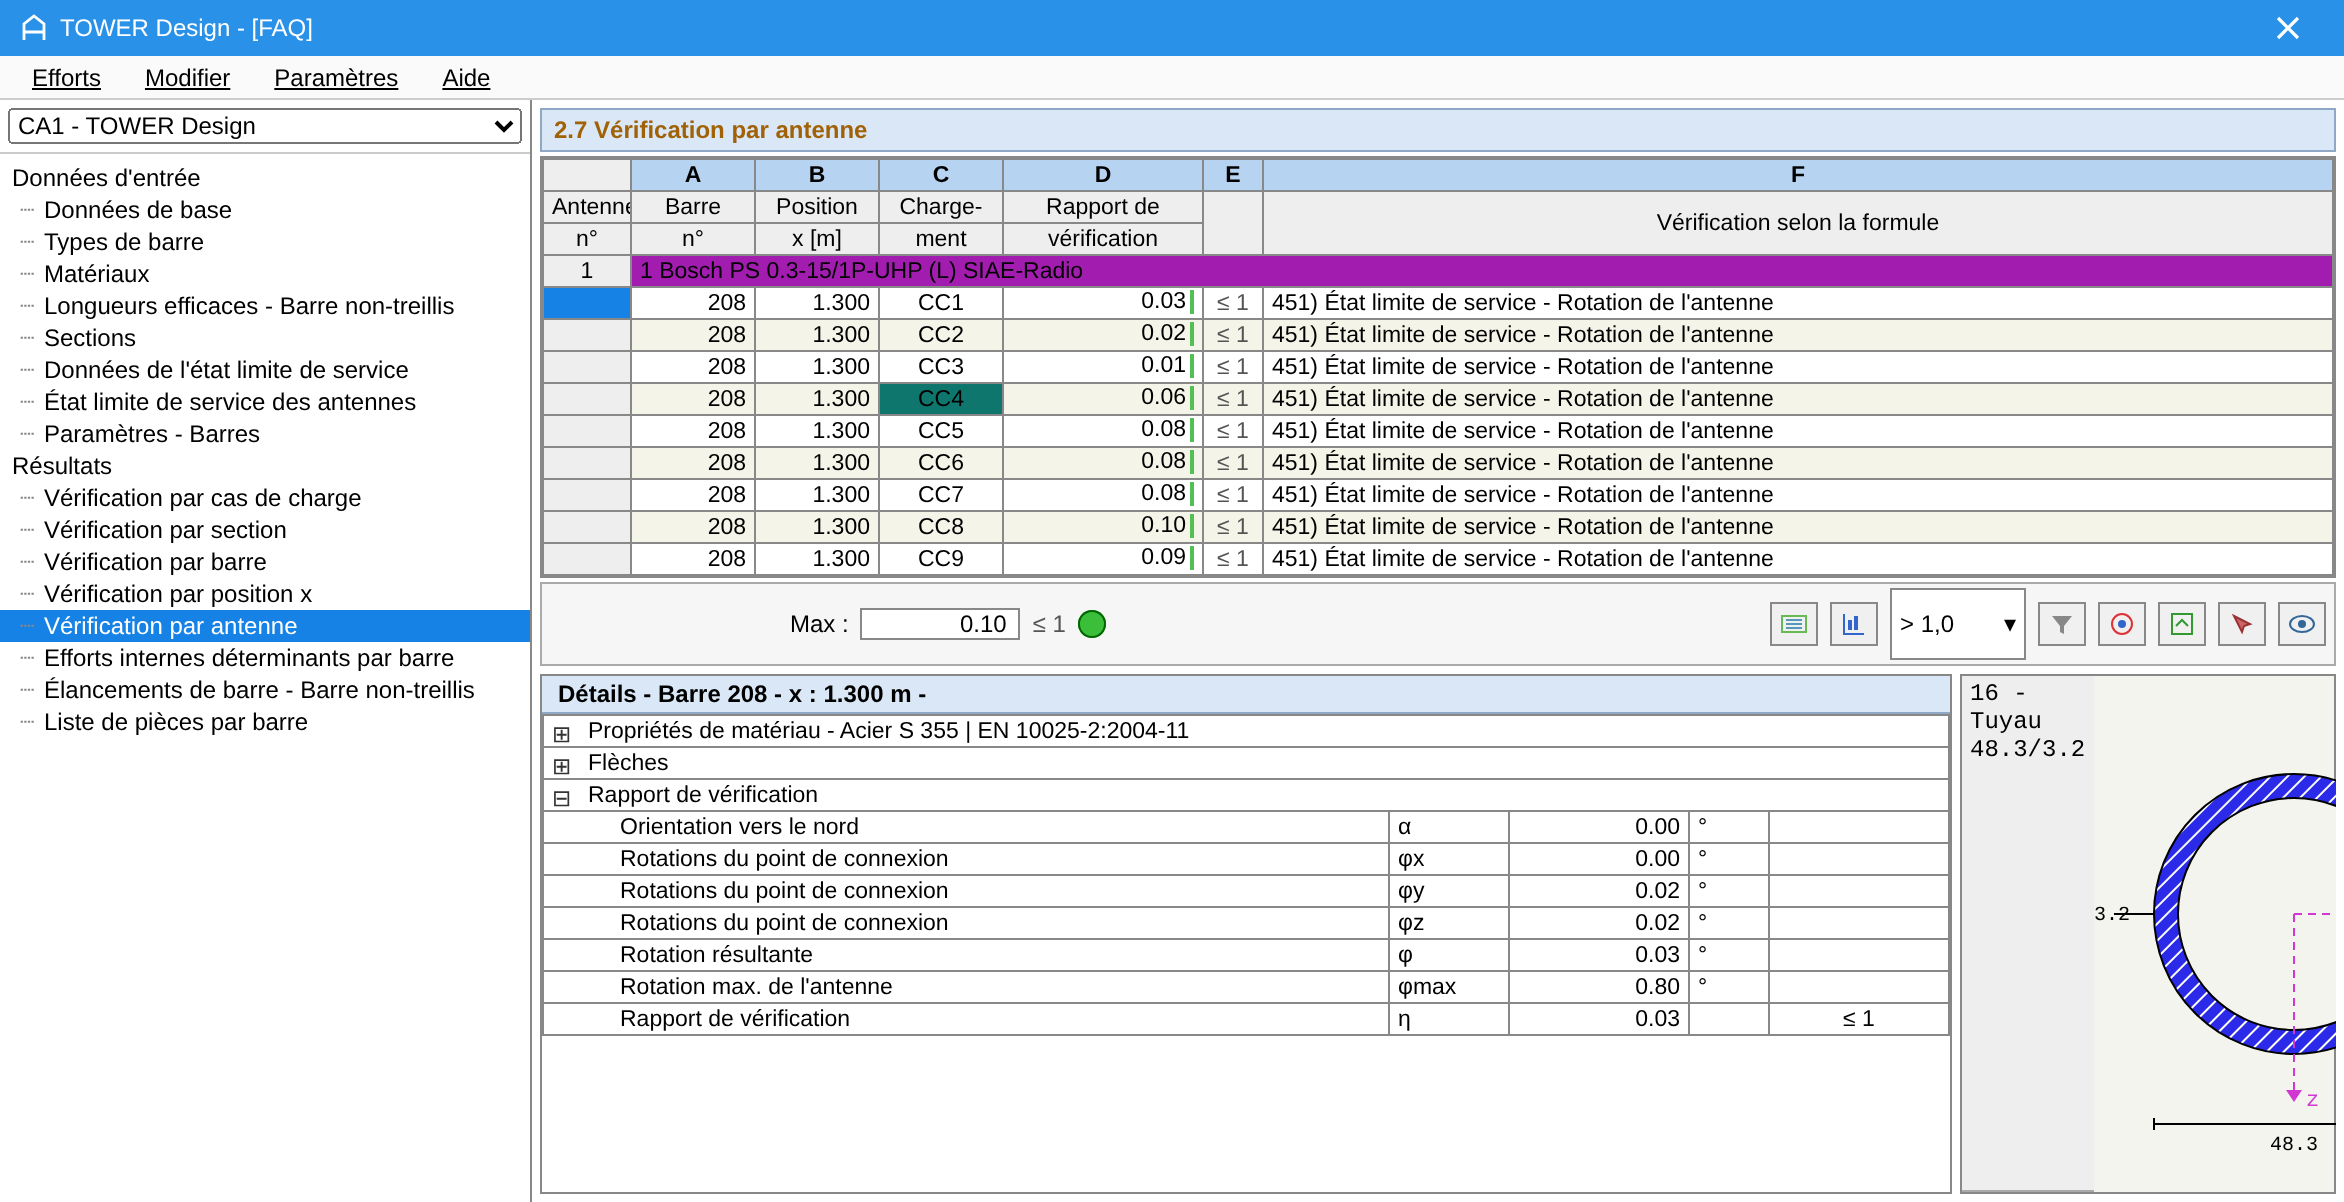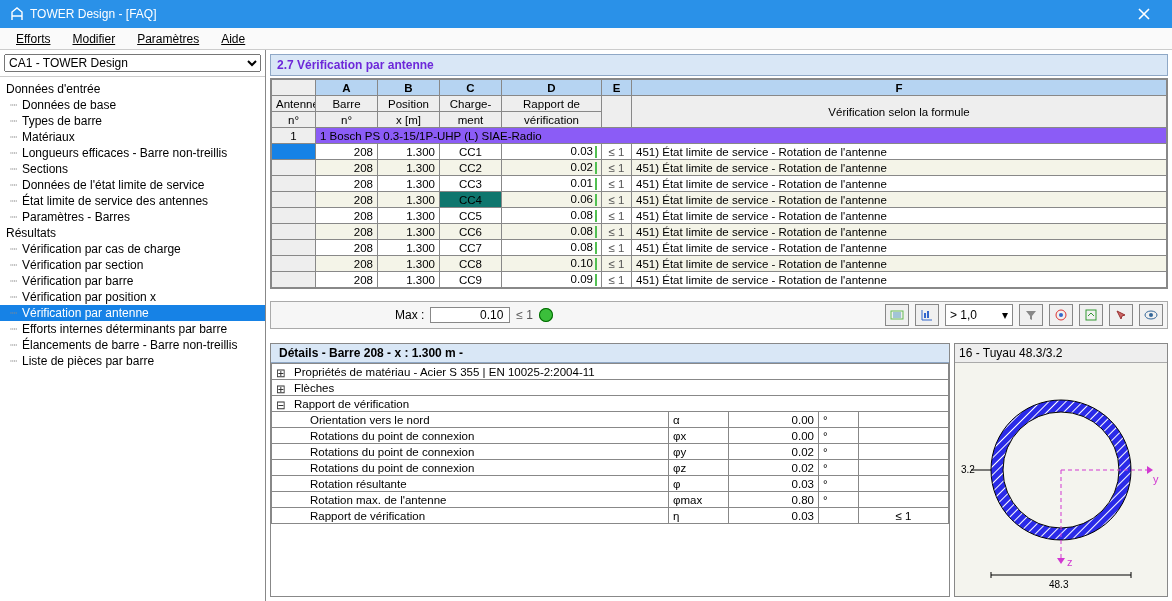--- a/index.html
+++ b/index.html
@@ -13,46 +13,46 @@
 .menubar span u { text-decoration: underline; }
 .layout { display: flex; height: calc(601px - 28px - 22px); }
 .sidebar { width: 266px; border-right: 1px solid #888; display: flex; flex-direction: column; }
 .sidebar select { margin: 4px; width: calc(100% - 8px); font: inherit; }
 .tree { padding: 4px 0; overflow: auto; border-top: 1px solid #ccc; flex:1; background:#fff;}
 .tree .h { padding: 1px 6px; color: #000; }
 .tree .item { padding: 1px 6px 1px 22px; position: relative; cursor: pointer; white-space: nowrap; }
 .tree .item::before { content: "┈"; position: absolute; left: 10px; color: #888; }
 .tree .item.sel { background: #1682e6; color: #fff; }
 .main { flex: 1; display: flex; flex-direction: column; overflow: hidden; }
-.panel-title { background: #d9e7f6; border: 1px solid #8fa8c6; padding: 3px 6px; font-weight: 600; margin: 4px 4px 2px 4px; color:#6d28d9;}
+.panel-title { background: #d9e7f6; border: 1px solid #8fa8c6; padding: 3px 6px; font-weight: 600; margin: 4px 4px 2px 4px; color:#a16207;}
 .grid-area { margin: 0 4px; border: 1px solid #888; overflow: hidden; font-size: 11.5px; }
 table.grid { border-collapse: collapse; width: 100%; table-layout: fixed;}
 table.grid th, table.grid td { border: 1px solid #888; padding: 0 4px; height: 16px; overflow: hidden; white-space: nowrap; text-overflow: clip; }
 table.grid th { background: #eee; font-weight: normal; text-align: center; }
 table.grid th.colhdr { background: #b6d4f2; font-weight: 600;}
 table.grid td.rh { background: #eee; text-align: center; }
 table.grid td.num { text-align: right; }
 table.grid td.ctr { text-align: center; }
 table.grid td.sel { background: #1682e6; }
-.summary { display: flex; align-items: center; margin: 12px 4px; border: 1px solid #aaa; padding: 2px 4px; gap: 6px; background:#f6f6f6;}
+.summary { display: flex; align-items: center; margin: 2px 4px; border: 1px solid #aaa; padding: 2px 4px; gap: 6px; background:#f6f6f6;}
 .summary .lbl { margin-left: 120px; }
 .summary .val { border: 1px solid #888; padding: 0 6px; background: #fff; width: 80px; text-align: right; }
 .summary .spacer { flex: 1; }
 .icon-btn { width: 24px; height: 22px; border: 1px solid #888; background: #f0f0f0; display: inline-flex; align-items: center; justify-content: center; cursor: pointer; }
-.dropdown { border: 1px solid #888; background: #fff; padding: 0 4px; height: 22px; display: inline-flex; align-items: center; gap: 16px; cursor: pointer; width:68px; justify-content:space-between;}
+.dropdown { border: 1px solid #888; background: #fff; padding: 0 4px; height: 36px; display: inline-flex; align-items: center; gap: 16px; cursor: pointer; width:68px; justify-content:space-between;}
 .bottom { display: flex; flex: 1; margin: 2px 4px 4px 4px; gap: 4px; overflow: hidden; }
 .details { flex: 1; border: 1px solid #888; overflow: hidden; display: flex; flex-direction: column; }
 .details .dt { background: #d9e7f6; border-bottom: 1px solid #8fa8c6; padding: 2px 8px; font-weight: 600; }
 table.det { border-collapse: collapse; width: 100%; font-size: 11.5px; }
 table.det td { border: 1px solid #888; padding: 0 4px; height: 16px; }
 table.det td.tree-cell { position:relative; padding-left: 22px; }
 table.det td.tree-cell.lvl2 { padding-left: 38px; }
 table.det td.plus::before { content: "⊞"; position: absolute; left: 4px; color:#333;}
 table.det td.minus::before { content: "⊟"; position: absolute; left: 4px; color:#333;}
-.figure { width: 214px; border: 1px solid #888; display: flex; flex-direction: column; background: #f4f4ee;}
+.figure { width: 188px; border: 1px solid #888; display: flex; background: #f4f4ee; font-family: Liberation Mono, monospace;}
 .figure .ft { padding: 2px 4px; background: #eee; border-bottom: 1px solid #aaa; }
 .figure .canvas { flex: 1; display: flex; align-items: center; justify-content: center; position: relative; }
 svg.pipe { }
 .badge-green { width:14px; height:14px; border-radius:50%; background:#3bbf3b; display:inline-block; box-shadow: inset 0 0 0 1px #060; }
 .le1 { color:#555; }
 .bar { display:inline-block; width:2px; height:12px; background:#52c052; vertical-align:middle; margin-left:2px;}
 </style>
 </head>
 <body>
 
@@ -145,21 +145,21 @@
             </tr>
         <tr>
               <th>n°</th>
               <th>n°</th>
               <th>x [m]</th>
               <th>ment</th>
               <th>vérification</th>
             </tr>
         <tr>
               <td class="rh">1</td>
-              <td colspan="6" style="background:#8b5cf6">1 Bosch PS 0.3-15/1P-UHP (L) SIAE-Radio</td>
+              <td colspan="6" style="background:#a21caf">1 Bosch PS 0.3-15/1P-UHP (L) SIAE-Radio</td>
             </tr>
         </tbody>
           <tbody id="gridbody">
             <tr>
               <td class="rh sel"></td>
               <td class="num">208</td>
               <td class="num">1.300</td>
               <td class="ctr">CC1</td>
               <td class="num">0.03<span class="bar"></span></td>
               <td class="ctr le1">≤ 1</td>

